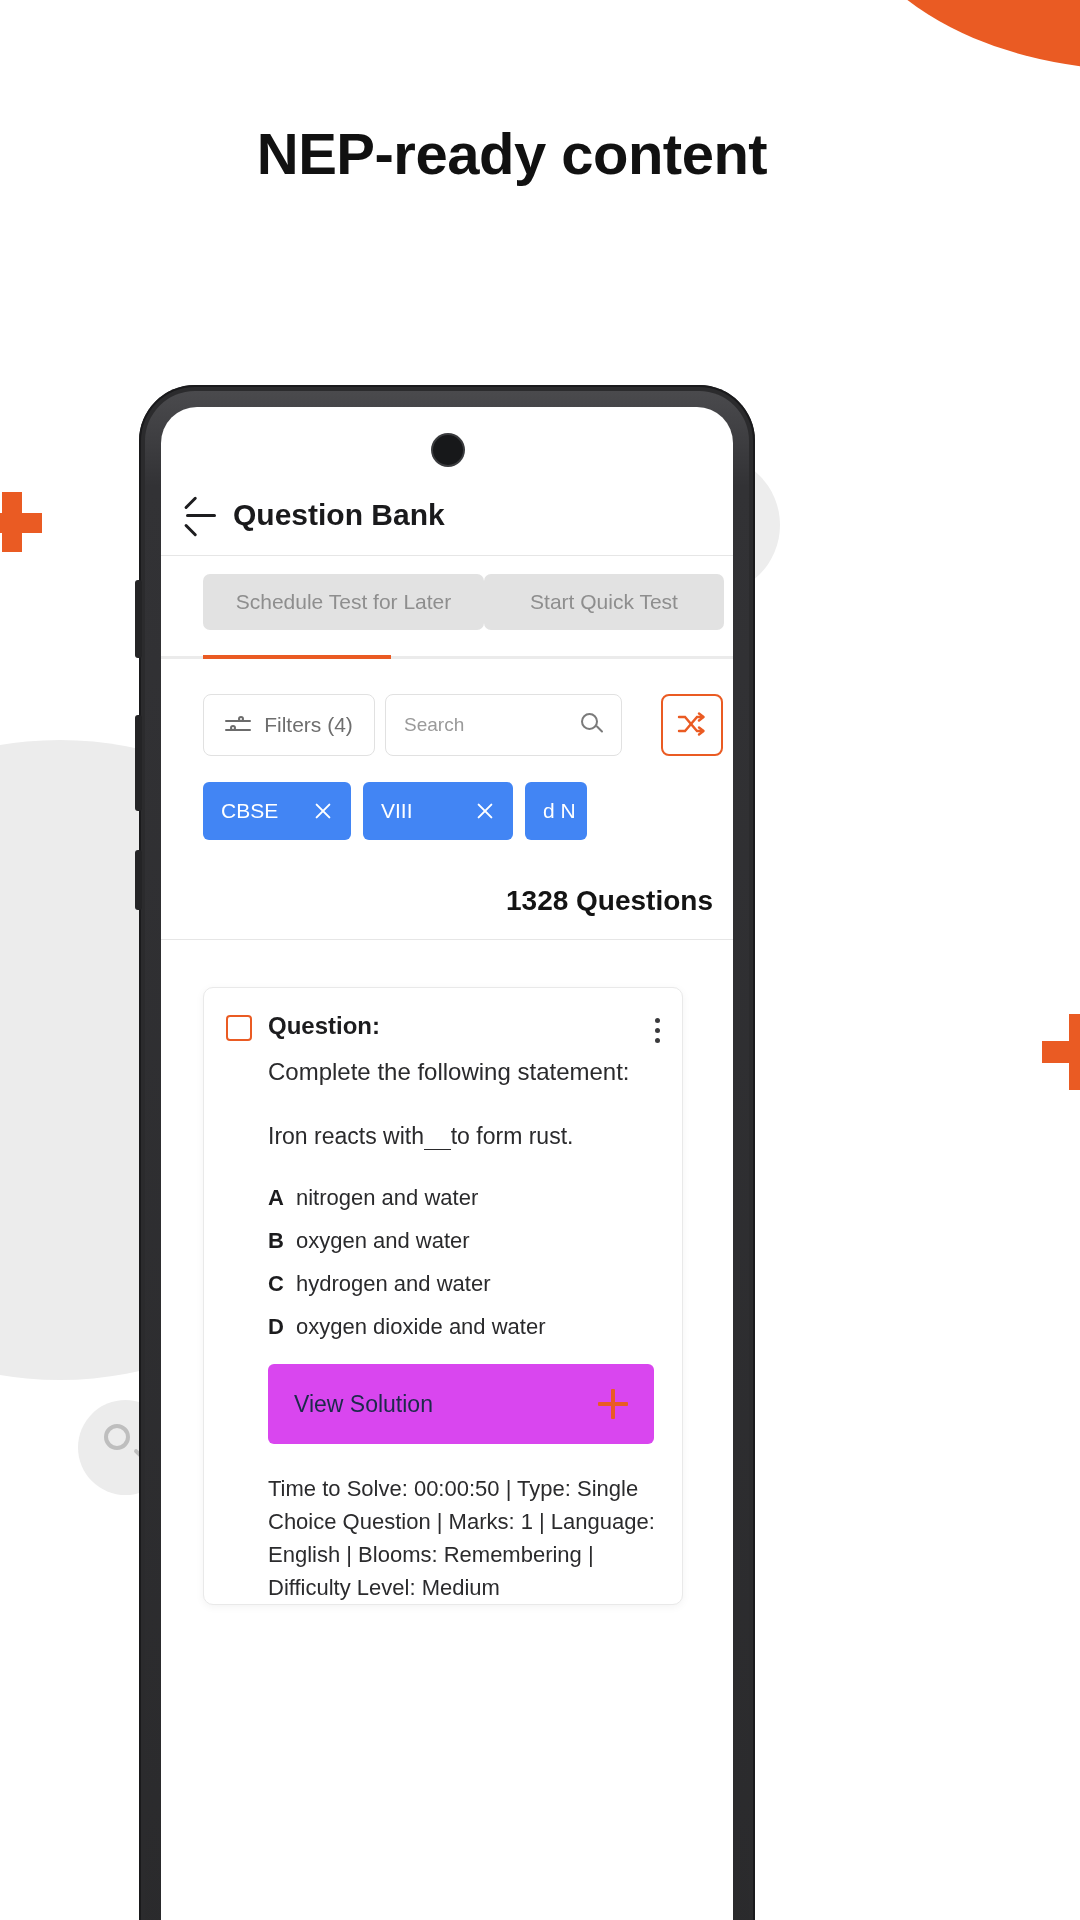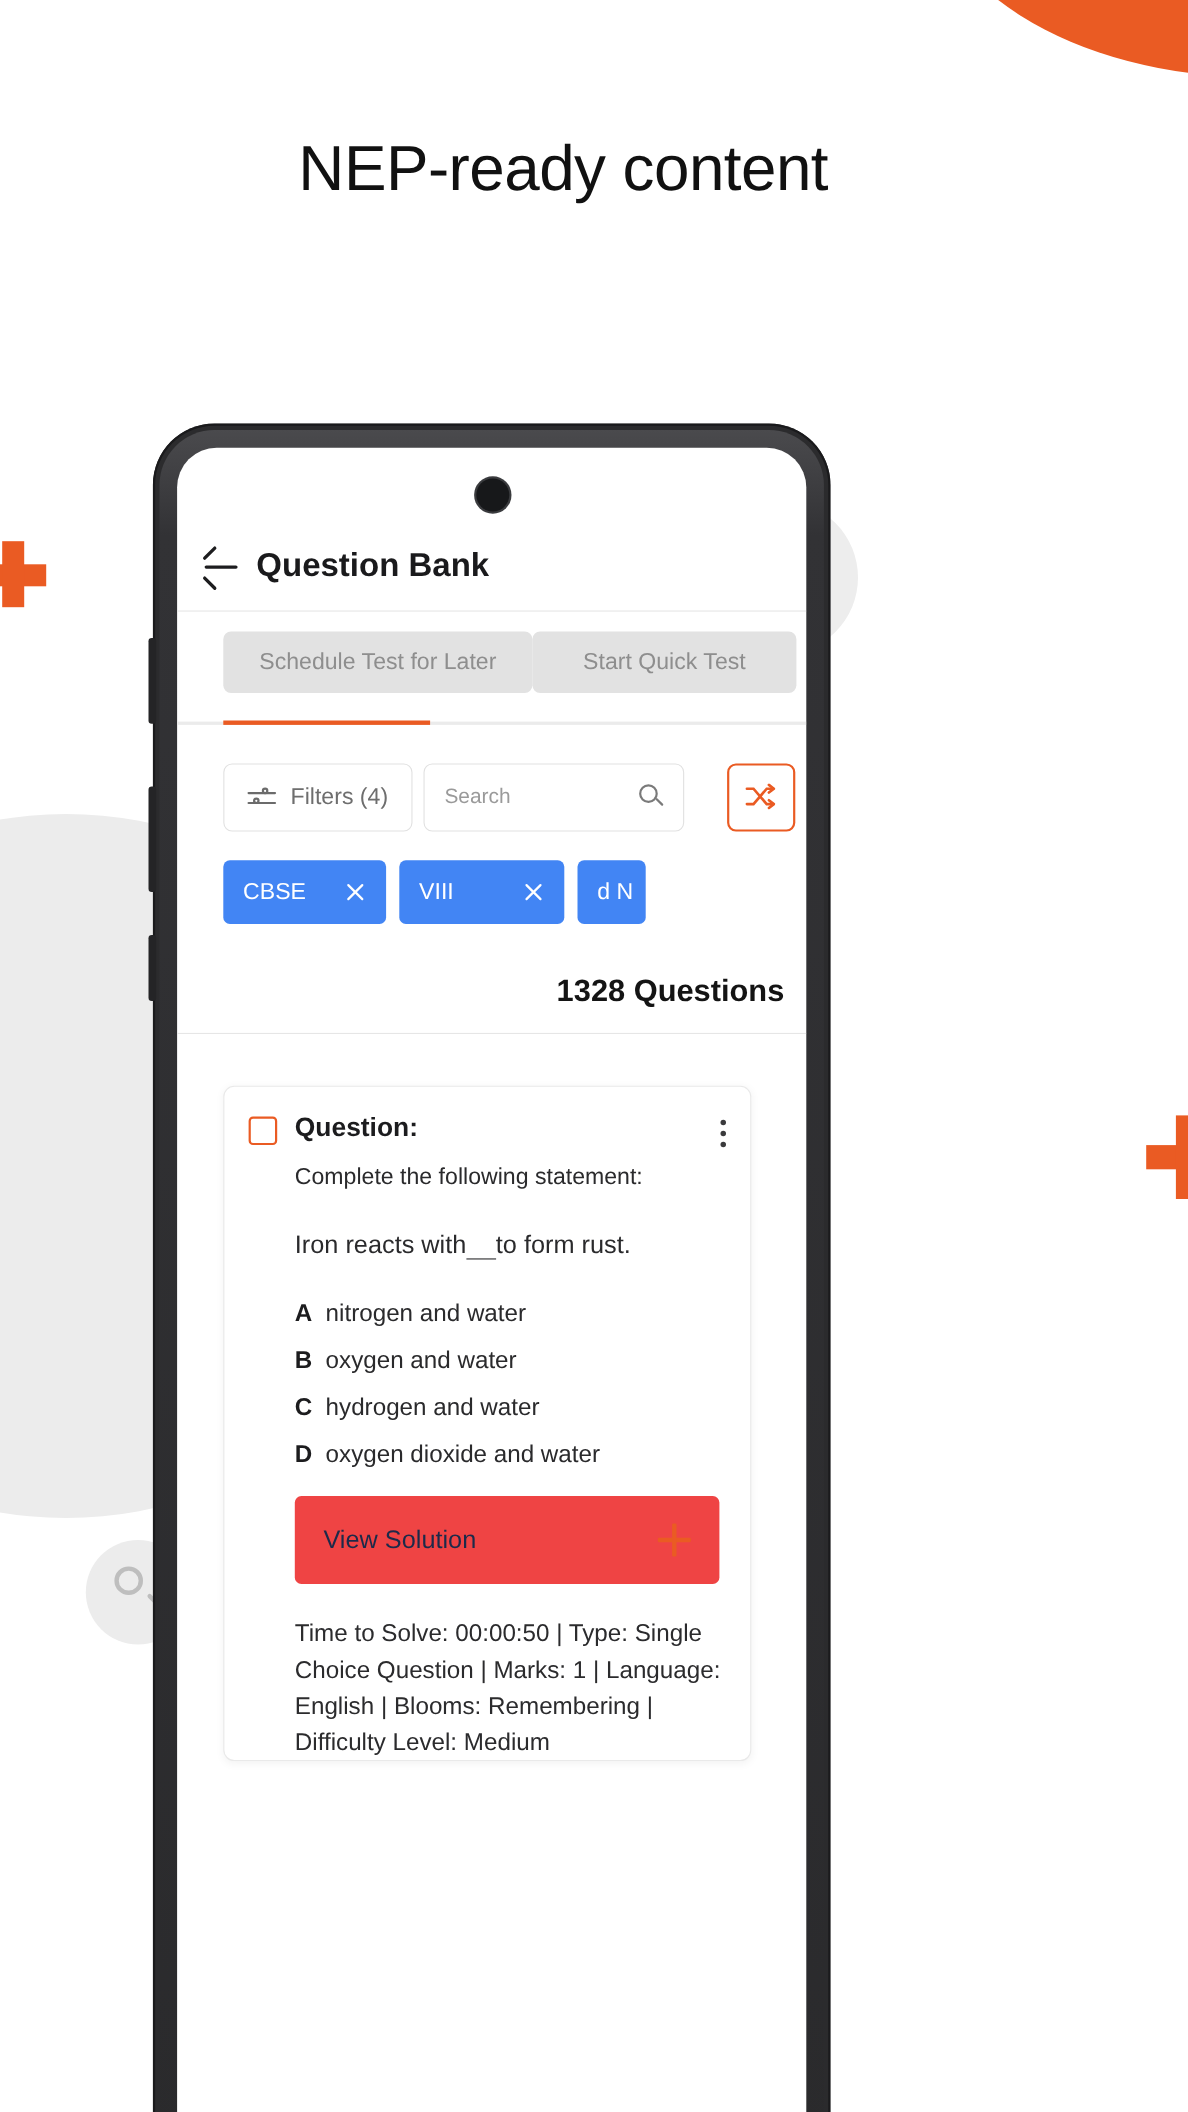--- a/index.html
+++ b/index.html
@@ -49,21 +49,21 @@
   .plus-left .bar-h { left: 0; top: 21px; width: 60px; height: 20px; }
   .plus-left .bar-v { left: 20px; top: 0; width: 20px; height: 60px; }
   .plus-right { left: 1042px; top: 1014px; width: 76px; height: 76px; }
   .plus-right .bar-h { left: 0; top: 27px; width: 76px; height: 22px; }
   .plus-right .bar-v { left: 27px; top: 0; width: 22px; height: 76px; }
 
   
   .headline {
     position: absolute; top: 120px; left: 0; width: 1024px;
     text-align: center;
-    font-size: 58px; font-weight: 400; color: #111111;
+    font-size: 58px; font-weight: 700; color: #111111;
     letter-spacing: -0.5px;
   }
 
   
   .phone {
     position: absolute; left: 139px; top: 385px;
     width: 616px; height: 1600px;
     background: #2b2b2d;
     border-radius: 56px 56px 0 0;
     box-shadow: 0 0 0 2px #1a1a1c inset;
@@ -183,31 +183,31 @@
     background:#fff; border:1px solid #e9e9e9; border-radius: 10px;
     box-shadow: 0 2px 8px rgba(0,0,0,0.05);
     padding: 24px 22px 0 22px;
   }
   .q-head { display:flex; align-items:flex-start; gap: 16px; }
   .q-check { width:26px; height:26px; border:2px solid #EA5B23; border-radius:4px; flex:none; margin-top:3px; }
   .q-label { font-size: 24px; font-weight: 700; color:#1c1c1e; flex:1; }
   .kebab { width: 6px; display:flex; flex-direction:column; gap:5px; align-items:center; padding-top:6px; }
   .kebab span { width:5px; height:5px; background:#3a3a3c; border-radius:50%; display:block; }
 
-  .q-stem { font-size: 21px; color:#2a2a2c; margin: 12px 0 0 42px; line-height: 1.45; }
+  .q-stem { font-size: 24px; color:#2a2a2c; margin: 12px 0 0 42px; line-height: 1.45; }
   .q-blank { font-size: 23px; color:#2a2a2c; margin: 30px 0 16px 42px; line-height: 1.45; }
   .q-blank u { text-decoration: none; border-bottom: 1px solid #2a2a2c; padding: 0 7px; }
 
   .opts { margin: 30px 0 0 42px; }
   .opt { display:flex; gap: 14px; font-size: 22px; color:#2a2a2c; margin-bottom: 12px; line-height:1.4; }
   .opt-key { font-weight: 700; color:#1c1c1e; width: 14px; flex:none; }
 
   .view-sol {
     margin: 22px 0 0 42px; width: 386px; height: 80px;
-    background:#ef4444; border-radius: 6px;
+    background:#d946ef; border-radius: 6px;
     display:flex; align-items:center; justify-content:space-between;
     padding: 0 26px;
   }
   .view-sol-label { font-size: 23px; color:#1c2a4a; font-weight: 500; }
   .plus-ico { position:relative; width:30px; height:30px; flex:none; }
   .plus-ico i { position:absolute; background:#EA5B23; border-radius:1px; }
   .plus-ico i:first-child { left:0; top:13px; width:30px; height:4px; }
   .plus-ico i:last-child  { left:13px; top:0; width:4px; height:30px; }
 
   .meta { margin: 28px 0 0 42px; width: 400px; font-size: 22px; color:#2b2b2d; line-height: 1.5; }

